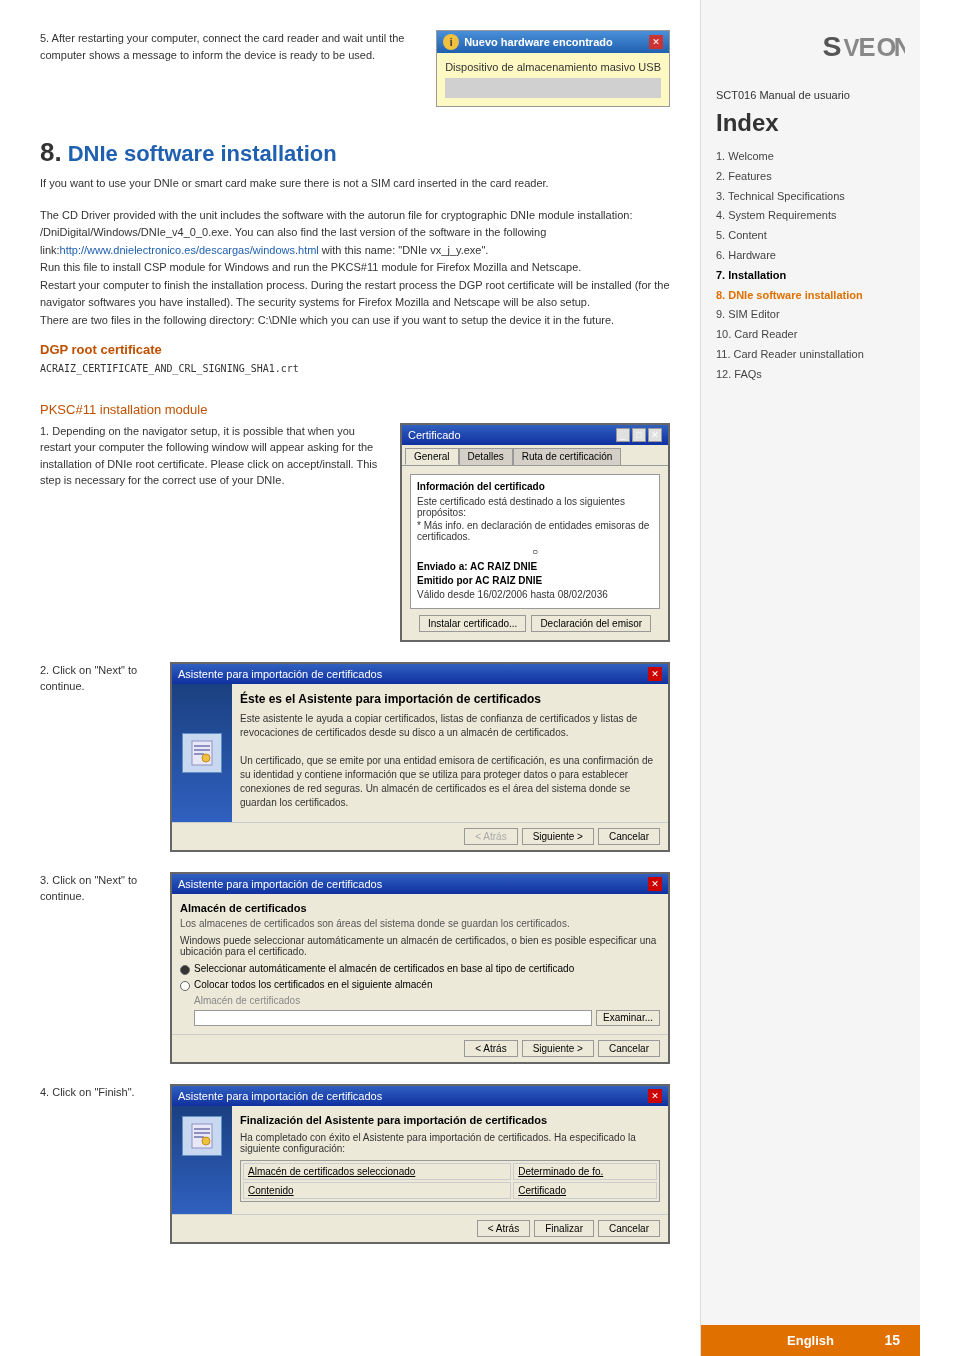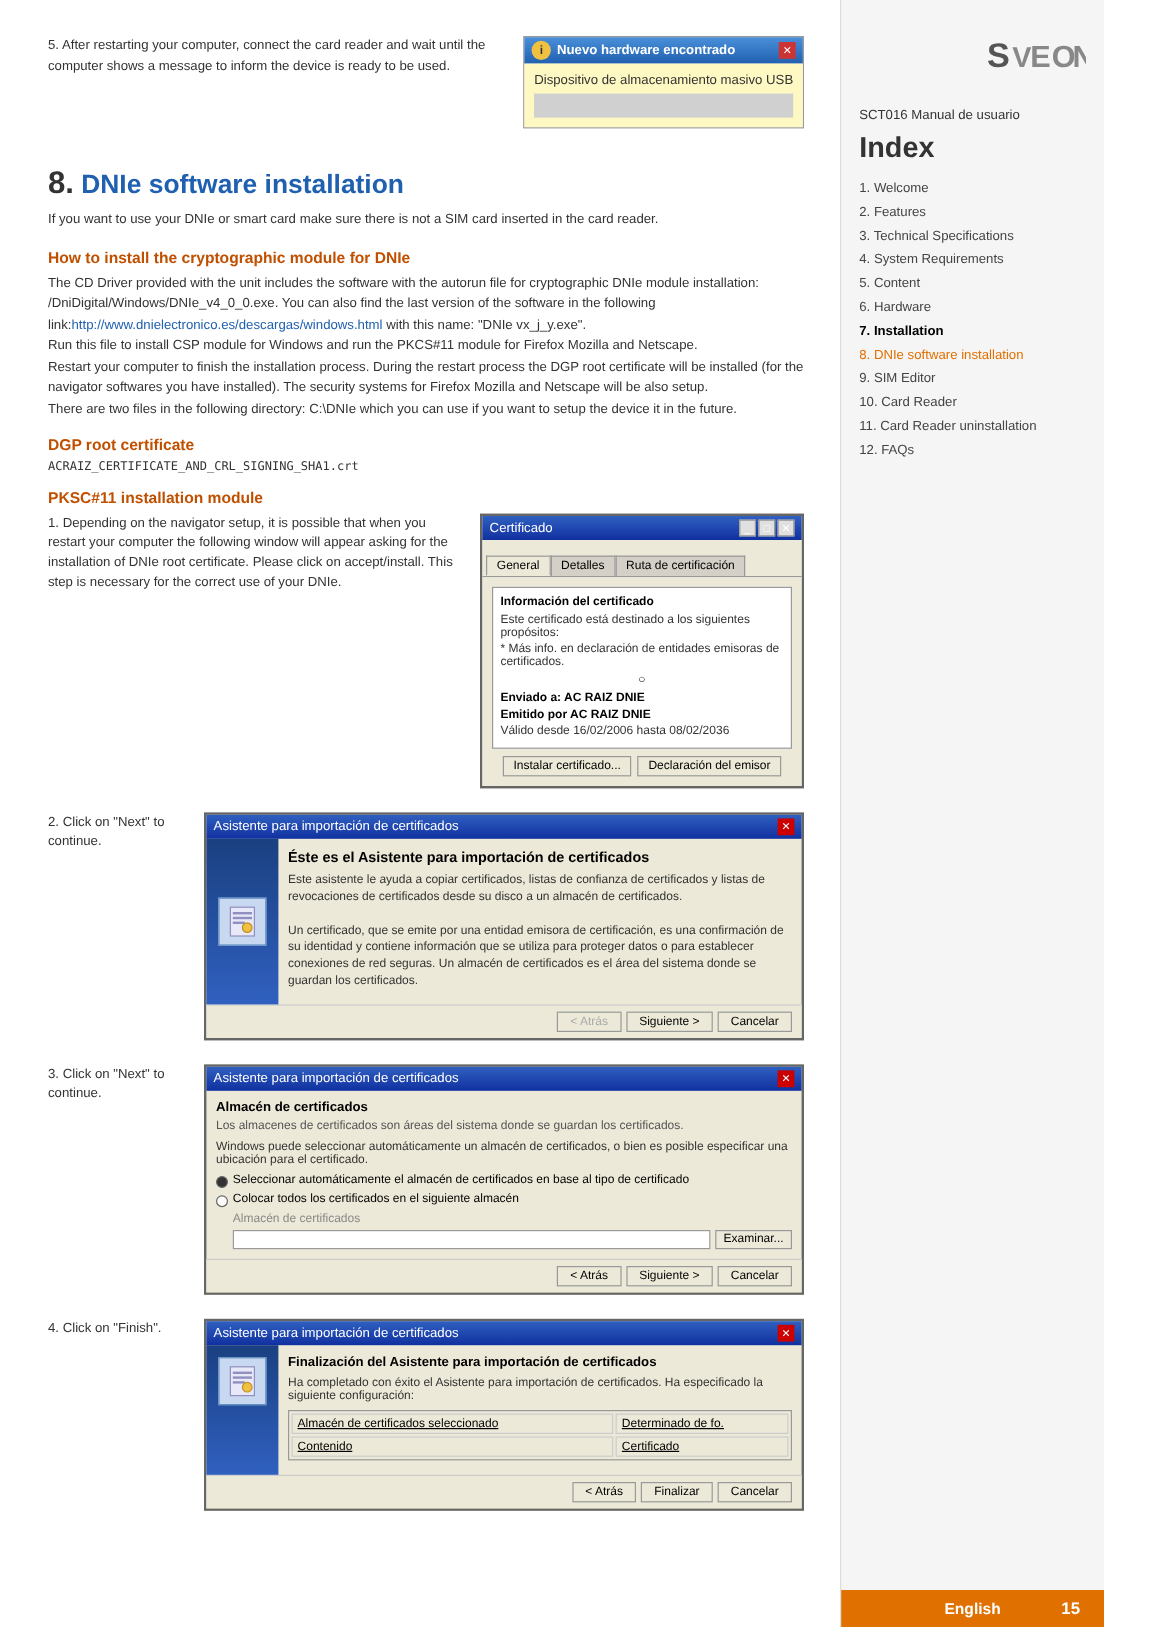--- a/index.html
+++ b/index.html
@@ -61,21 +61,21 @@
     .sidebar-index-list li {
       color: #444;
     }
 
     .sidebar-index-list li.active {
       font-weight: bold;
       color: #000;
     }
 
     .sidebar-index-list li.current {
-      font-weight: normal;
+      font-weight: bold;
       color: #e07000;
     }
 
     .sidebar-footer {
       position: absolute;
       bottom: 0;
       left: 0;
       right: 0;
       background: #e07000;
       color: white;
@@ -253,21 +253,21 @@
       display: flex;
       align-items: center;
       justify-content: center;
       cursor: pointer;
     }
 
     .cert-tabs {
       display: flex;
       border-bottom: 1px solid #999;
       background: #ece9d8;
-      padding: 13px 3px 0;
+      padding: 3px 3px 0;
     }
 
     .cert-tab {
       padding: 2px 8px;
       font-size: 10px;
       background: #d4d0c8;
       border: 1px solid #999;
       border-bottom: none;
       cursor: pointer;
     }
@@ -523,23 +523,23 @@
     .cert-filename {
       font-family: monospace;
       font-size: 10px;
       color: #333;
       margin-bottom: 8px;
     }
 
     .pkcs-title {
       font-size: 13px;
       color: #c05000;
-      font-weight: bold;
+      font-weight: normal;
       margin-bottom: 6px;
-      margin-top: 12px;
+      margin-top: 28px;
     }
   </style>
 </head>
 <body>
 
 <div class="main-content">
 
   <div class="notification-section">
     <p class="notification-text">5. After restarting your computer, connect the card reader and wait until the computer shows a message to inform the device is ready to be used.</p>
     <div class="notification-dialog">
@@ -558,21 +558,20 @@
   </div>
 
   <div>
     <div style="display:flex;align-items:baseline;gap:6px;">
       <span class="page-section-number">8.</span>
       <span class="page-section-title">DNIe software installation</span>
     </div>
     <p class="section-intro">If you want to use your DNIe or smart card make sure there is not a SIM card inserted in the card reader.</p>
   </div>
 
-  <div class="subsection-title">How to install the cryptographic module for DNIe</div>
   <div class="subsection-body">
     The CD Driver provided with the unit includes the software with the autorun file for cryptographic DNIe module installation: /DniDigital/Windows/DNIe_v4_0_0.exe. You can also find the last version of the software in the following link:<span style="color:#2060b0;text-align:right;">http://www.dnielectronico.es/descargas/windows.html</span> with this name: "DNIe vx_j_y.exe".<br>
     Run this file to install CSP module for Windows and run the PKCS#11 module for Firefox Mozilla and Netscape.<br>
     Restart your computer to finish the installation process. During the restart process the DGP root certificate will be installed (for the navigator softwares you have installed). The security systems for Firefox Mozilla and Netscape will be also setup.<br>
     There are two files in the following directory: C:\DNIe which you can use if you want to setup the device it in the future.
   </div>
 
   <div class="subsection-title">DGP root certificate</div>
   <div class="cert-filename">ACRAIZ_CERTIFICATE_AND_CRL_SIGNING_SHA1.crt</div>
 

